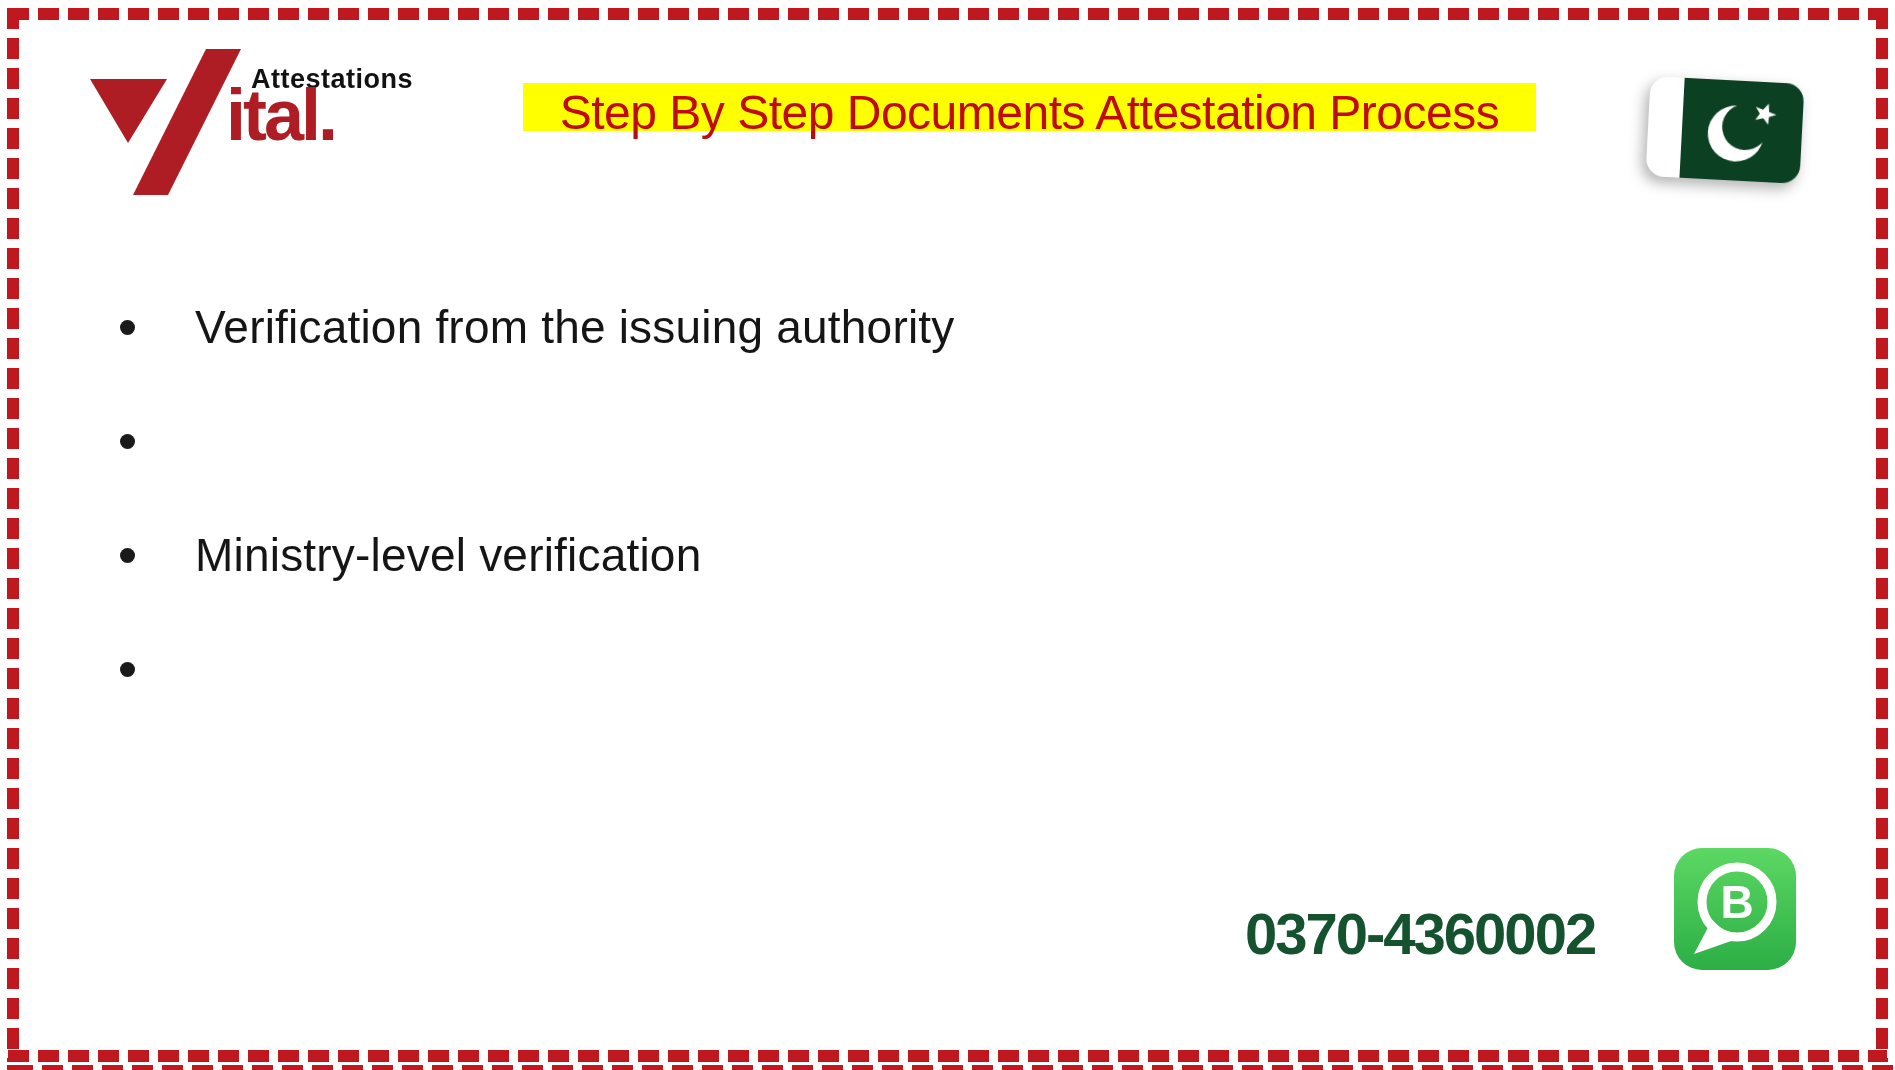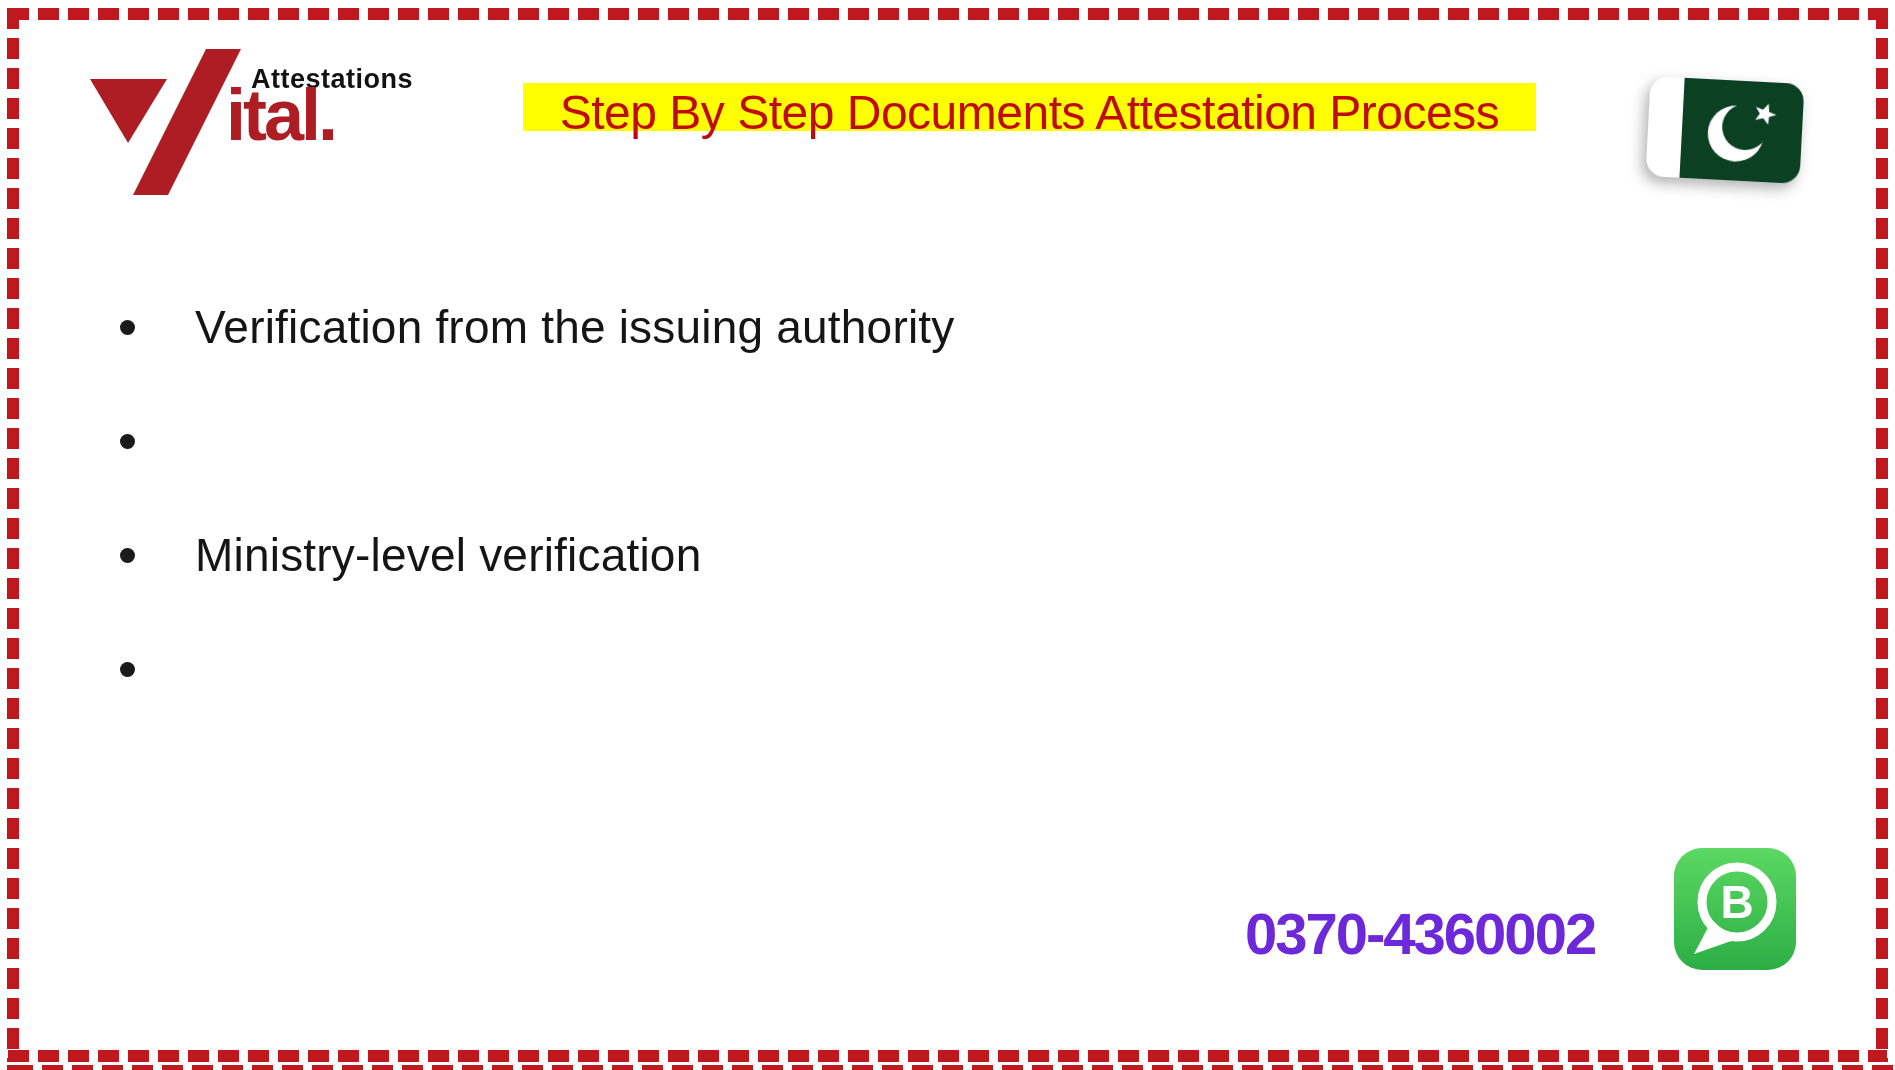--- a/index.html
+++ b/index.html
@@ -56,21 +56,21 @@
   .bullet-dot{
     width:15px; height:15px; border-radius:50%; background:#1a1a1a;
     margin-right:40px; flex:0 0 auto;
   }
   .bullet-text{
     font-size:46px; color:#151515; letter-spacing:0.2px; white-space:nowrap;
   }
   
   .phone{
     position:absolute; top:900px; left:1245px; width:340px;
-    font-size:58px; font-weight:bold; color:#6d28d9; letter-spacing:-2px;
+    font-size:58px; font-weight:bold; color:#14532d; letter-spacing:-2px;
     text-align:right; white-space:nowrap;
   }
   .wa-icon{ position:absolute; left:1674px; top:848px; }
 </style>
 </head>
 <body>
 
 <div class="canvas">
 
   <div class="b-dash-h b-top"></div>

